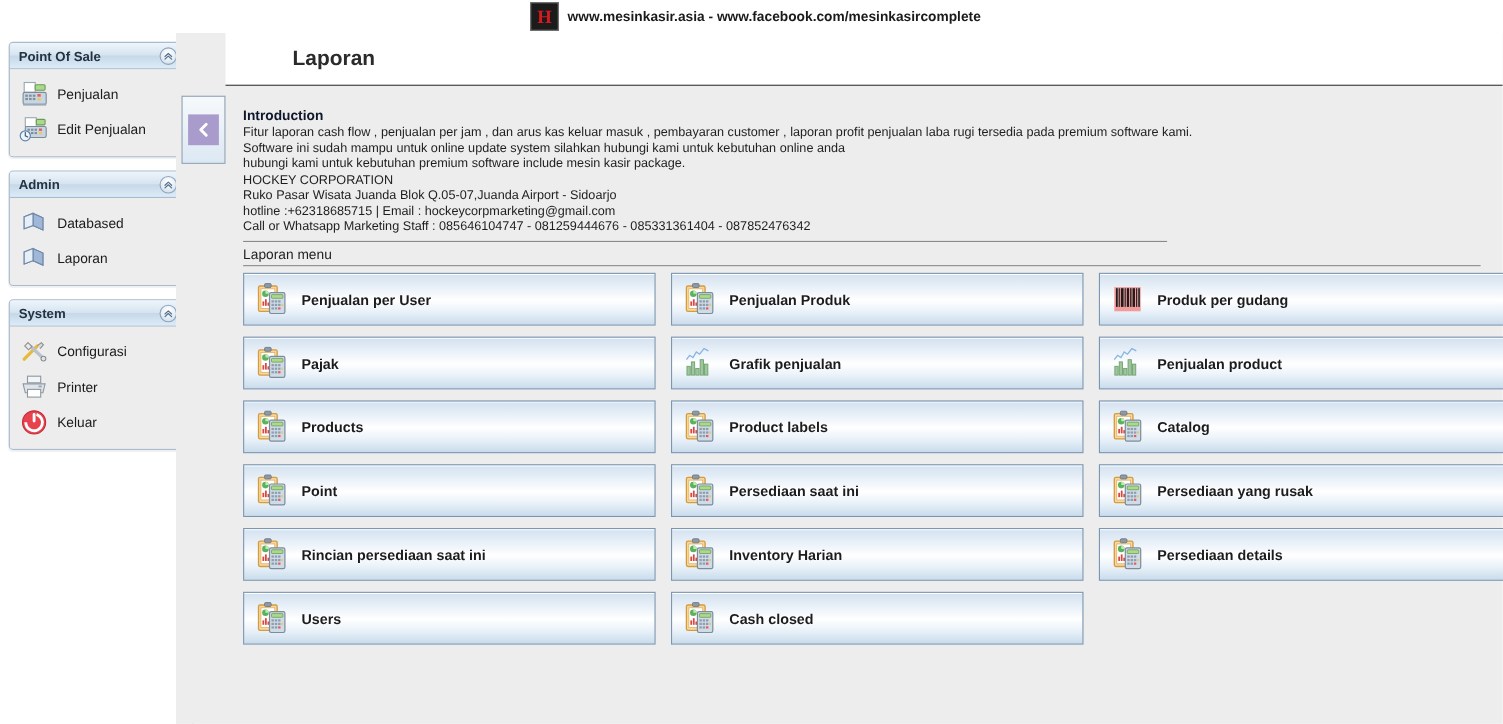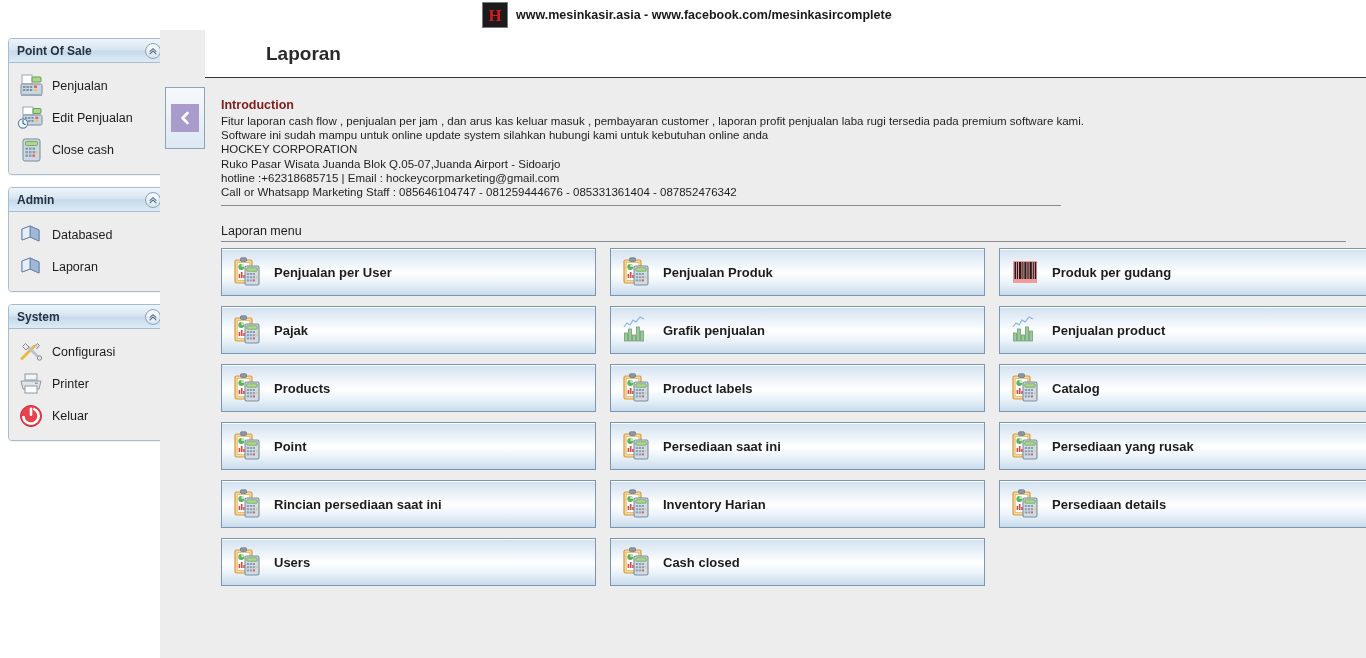--- a/index.html
+++ b/index.html
@@ -125,21 +125,21 @@
   .rail-sq {
     width: 28px; height: 28px;
     background: #a99ccd;
     display: flex; align-items: center; justify-content: center;
   }
 
   .intro {
     position: absolute; left: 61px; top: 68px; width: 1130px;
   }
   .intro h3 {
-    margin: 0 0 2px 0; font-size: 12.5px; font-weight: bold; color: #7f1d1d;
+    margin: 0 0 2px 0; font-size: 12.5px; font-weight: bold; color: #0f172a;
   }
   .intro p {
     margin: 0; font-size: 11.5px; line-height: 14.2px; color: #1e1e1e;
   }
   .intro .rule {
     margin-top: 6px; border-bottom: 1px solid #8a8a8a; width: 840px; height: 1px;
   }
   .menu-label {
     position: absolute; left: 61px; top: 194px;
     font-size: 12.5px; color: #1e1e1e;
@@ -238,41 +238,20 @@
             </g>
             <rect x="18.4" y="11.8" width="2.8" height="2.2" fill="#e06060"></rect>
             <rect x="18.4" y="15" width="2.8" height="2.2" fill="#e8c860"></rect>
             <circle cx="6" cy="18.5" r="4.6" fill="#eef5fb" stroke="#5f86ab" stroke-width="1.1"></circle>
             <path d="M6 15.4 L6 18.5 L8.2 19.6" fill="none" stroke="#3f5f80" stroke-width="1.1" stroke-linecap="round"></path>
           </svg>
         </span>
         <span>Edit Penjualan</span>
       </div>
 
-      <div class="nav-item">
-        <span class="nav-ico">
-          <svg width="28" height="26" viewBox="0 0 28 26">
-            <rect x="6" y="2" width="17" height="22" rx="2" fill="#ccd8e4" stroke="#7b8b9a" stroke-width="1"></rect>
-            <rect x="8.5" y="4.5" width="12" height="4" rx="0.8" fill="#a9d98b" stroke="#6e9a55" stroke-width="0.8"></rect>
-            <g fill="#8d9dac">
-              <rect x="8.5" y="10.5" width="2.6" height="2.4"></rect>
-                <rect x="12" y="10.5" width="2.6" height="2.4"></rect>
-              <rect x="15.5" y="10.5" width="2.6" height="2.4"></rect>
-              <rect x="8.5" y="14" width="2.6" height="2.4"></rect>
-                <rect x="12" y="14" width="2.6" height="2.4"></rect>
-              <rect x="15.5" y="14" width="2.6" height="2.4"></rect>
-              <rect x="8.5" y="17.5" width="2.6" height="2.4"></rect>
-                <rect x="12" y="17.5" width="2.6" height="2.4"></rect>
-            </g>
-            <rect x="18.3" y="14" width="2.3" height="2.4" fill="#e8c860"></rect>
-            <rect x="15.5" y="17.5" width="2.6" height="2.4" fill="#e06060"></rect>
-          </svg>
-        </span>
-        <span>Close cash</span>
-      </div>
 
     </div>
   </div>
 
   <div class="panel">
     <div class="panel-head">
       <div class="panel-title">Admin</div>
       <div class="collapse-btn">
         <svg width="10" height="10" viewBox="0 0 10 10">
             <path d="M2 5.4 L5 2.6 L8 5.4 M2 7.8 L5 5.0 L8 7.8" fill="none" stroke="#55708a" stroke-width="1.1" stroke-linecap="round" stroke-linejoin="round"></path>
@@ -362,20 +341,21 @@
       <svg width="14" height="16" viewBox="0 0 14 16">
         <path d="M9.5 3 L4.5 8 L9.5 13" fill="none" stroke="#ffffff" stroke-width="2.6" stroke-linecap="round" stroke-linejoin="round"></path>
       </svg>
     </div>
   </div>
 
   <div class="intro">
     <h3>Introduction</h3>
     <p>Fitur laporan cash flow , penjualan per jam , dan arus kas keluar masuk , pembayaran customer , laporan profit penjualan laba rugi tersedia pada premium software kami.</p>
     <p>Software ini sudah mampu untuk online update system silahkan hubungi kami untuk kebutuhan online anda</p>
+    <p>hubungi kami untuk kebutuhan premium software include mesin kasir package.</p>
     <p>HOCKEY CORPORATION</p>
     <p>Ruko Pasar Wisata Juanda Blok Q.05-07,Juanda Airport - Sidoarjo</p>
     <p>hotline :+62318685715 | Email : hockeycorpmarketing@gmail.com</p>
     <p>Call or Whatsapp Marketing Staff : 085646104747 - 081259444676 - 085331361404 - 087852476342</p>
     <div class="rule"></div>
   </div>
 
   <div class="menu-label">Laporan menu</div>
   <div class="menu-rule"></div>
 

